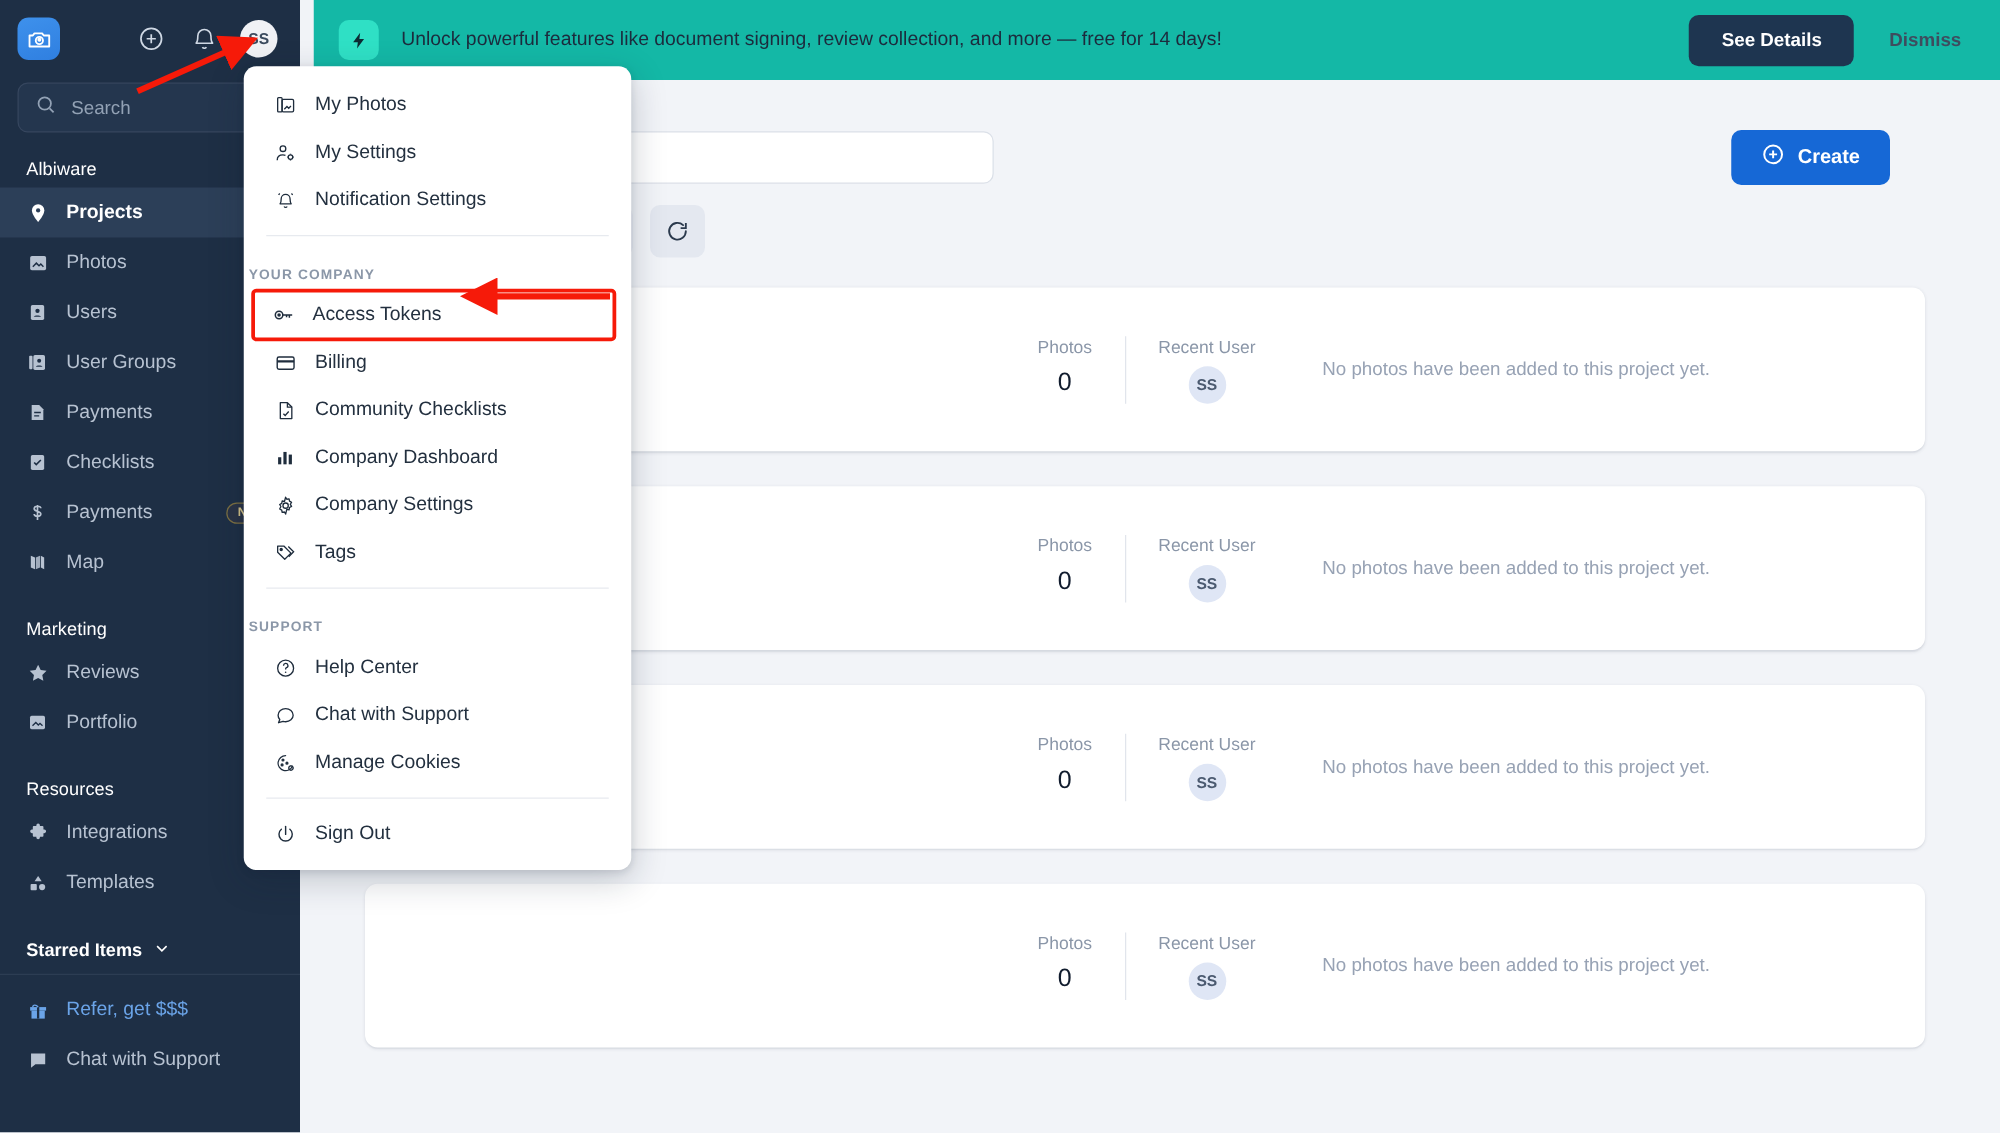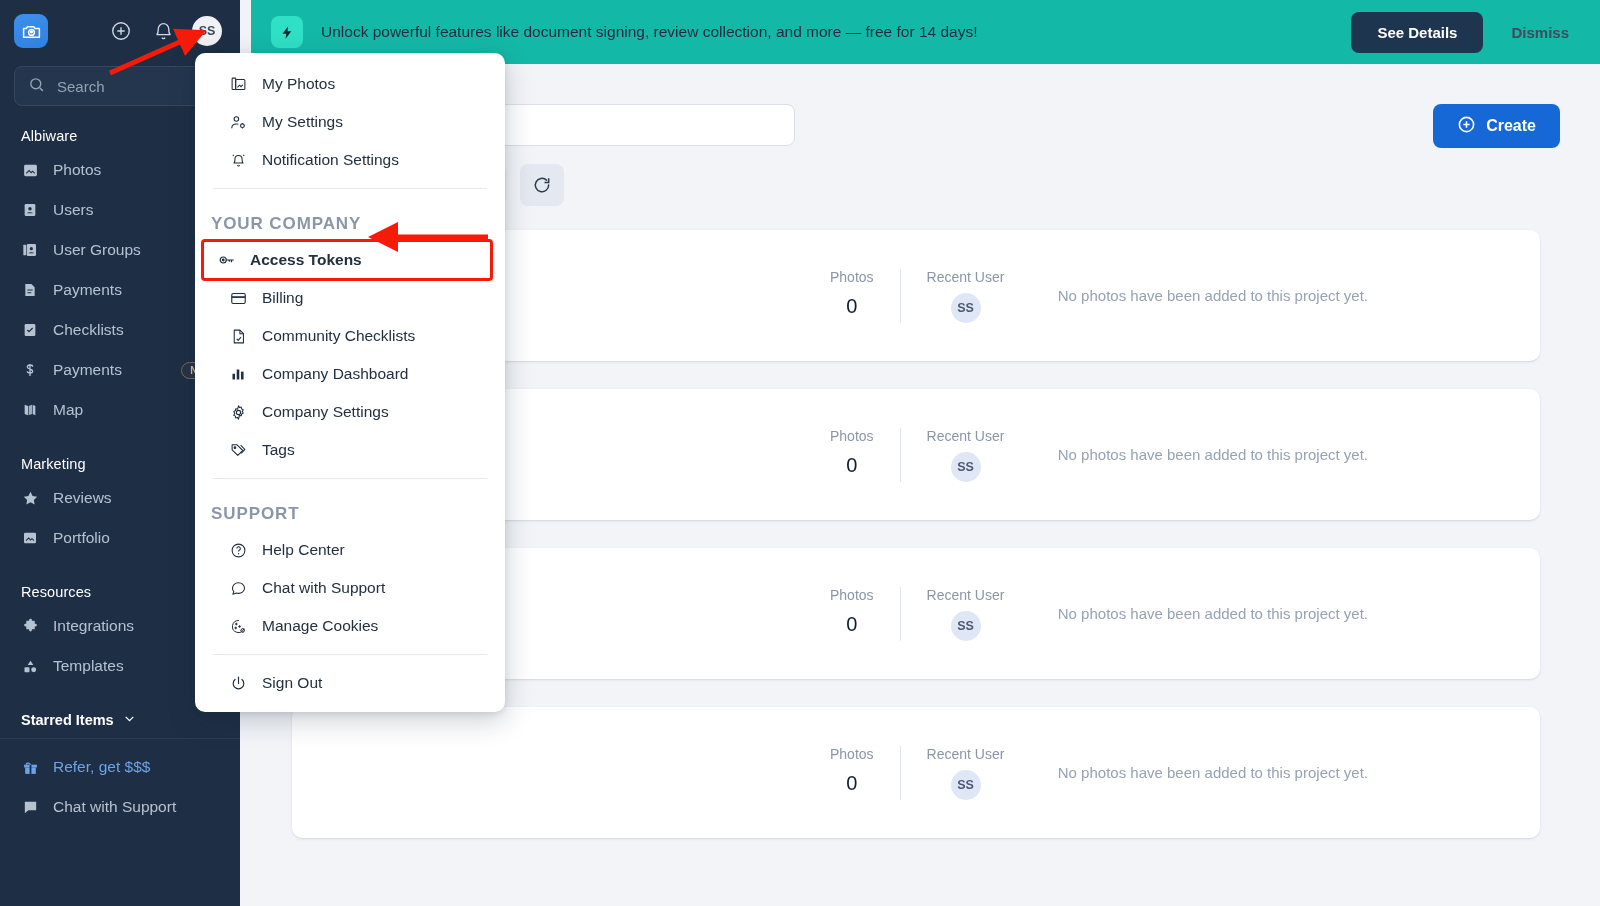--- a/index.html
+++ b/index.html
@@ -100,21 +100,21 @@
     background: transparent; color: #3e4c5e; font-size: 15px; font-weight: 600;
     border: none; padding: 12px 18px; cursor: pointer; font-family: inherit;
   }
 
   
   .main {
     position: absolute; left: 240px; top: 64px; width: 1360px; height: 842px;
     background: #f2f4f8; overflow: hidden;
   }
   .toolbar-row {
-    display: flex; padding: 40px 40px 0 60px; gap: 16px;
+    display: flex; align-items: center; padding: 40px 88px 0 60px; gap: 16px;
   }
   .search-box {
     width: 495px; height: 42px; background: #fff; border: 1px solid #dbe0e8;
     border-radius: 8px; cursor: text;
   }
   .create-btn {
     margin-left: auto; background: #1668d6; color: #fff; border: none;
     border-radius: 8px; height: 44px; padding: 0 24px; font-size: 16px;
     font-weight: 700; display: flex; align-items: center; gap: 10px;
     cursor: pointer; font-family: inherit;
@@ -161,31 +161,31 @@
 
   
   .menu {
     position: absolute; left: 195px; top: 53px; width: 310px;
     background: #fff; border-radius: 10px;
     box-shadow: 0 8px 28px rgba(18,32,52,.22), 0 2px 6px rgba(18,32,52,.10);
     padding: 12px 0 10px 0; z-index: 40;
   }
   .menu-item {
     height: 38px; display: flex; align-items: center; gap: 14px;
-    padding: 0 34px; font-size: 15.5px; color: #23303f; cursor: pointer;
+    padding: 0 24px; font-size: 15.5px; color: #23303f; cursor: pointer;
   }
   .menu-item .mico { width: 19px; height: 19px; display:flex; align-items:center; justify-content:center; flex-shrink: 0; color:#1f2d3d; }
   .menu-label-group {
-    padding: 16px 22px 7px 16px; font-size: 17px; font-weight: 700;
+    padding: 16px 22px 7px 4px; font-size: 11px; font-weight: 700;
     color: #8b97a8; letter-spacing: .9px;
   }
   .menu-sep { height: 1px; background: #e7eaef; margin: 9px 18px; }
   .menu-item.highlight {
     outline: 3px solid #f61a09; outline-offset: -1px;
-    margin: 0 14px 0 8px; border-radius: 2px; padding-left: 14px; font-weight: bold;
+    margin: 0 14px 0 8px; border-radius: 2px; padding-left: 14px;
   }
 
   
   .arrow-svg { position: absolute; left: 0; top: 0; width: 1600px; height: 906px; pointer-events: none; z-index: 60; }
 </style>
 </head>
 <body>
 
 <div class="app">
 
@@ -221,20 +221,29 @@
         <svg width="17" height="17" viewBox="0 0 24 24" fill="none" stroke="#93a2b5" stroke-width="2">
           <circle cx="11" cy="11" r="7"></circle>
             <path d="M16.5 16.5L21 21"></path>
         </svg>
       </span>
       <span class="sb-search-text">Search</span>
     </div>
 
     <div class="sb-section">Albiware</div>
 
+    <div class="nav-item active">
+      <span class="ico">
+        <svg width="17" height="17" viewBox="0 0 24 24" fill="currentColor">
+            <path d="M12 2a7 7 0 0 0-7 7c0 5 7 13 7 13s7-8 7-13a7 7 0 0 0-7-7z"></path>
+            <circle cx="12" cy="9" r="2.4" fill="#2c3f58"></circle>
+          </svg>
+      </span>
+      <span>Projects</span>
+    </div>
 
     <div class="nav-item">
       <span class="ico">
         <svg width="17" height="17" viewBox="0 0 24 24" fill="currentColor">
             <rect x="3" y="4" width="18" height="16" rx="2"></rect>
             <path d="M6 16l4-4 3 3 2-2 3 3" stroke="#1e2f45" stroke-width="1.6" fill="none"></path>
           </svg>
       </span>
       <span>Photos</span>
     </div>

